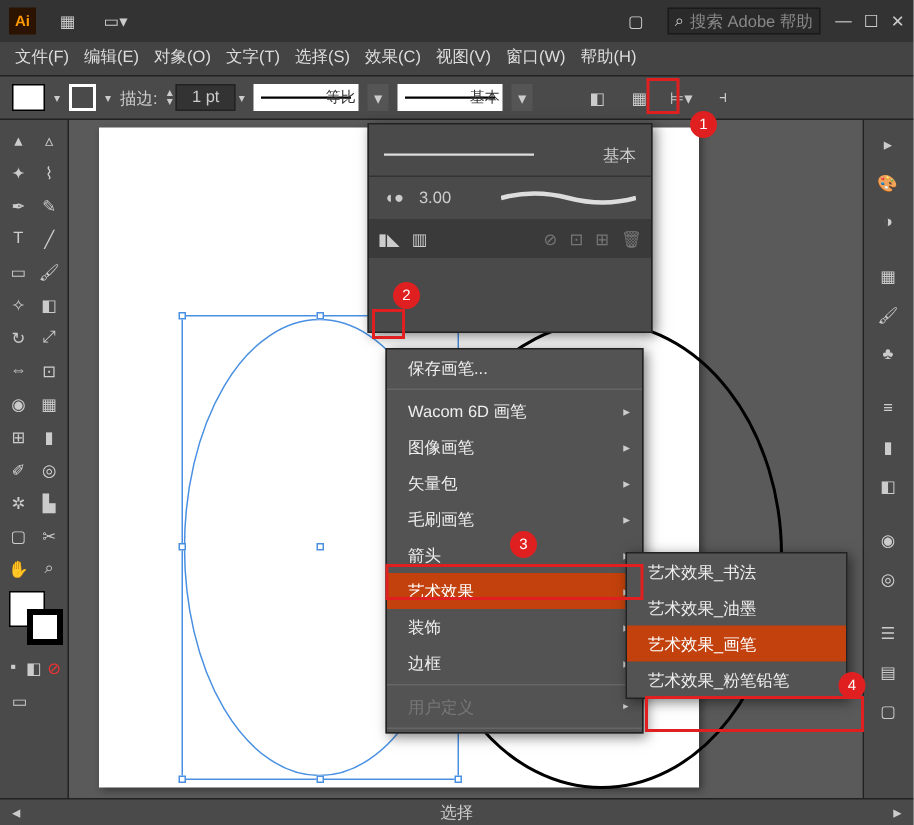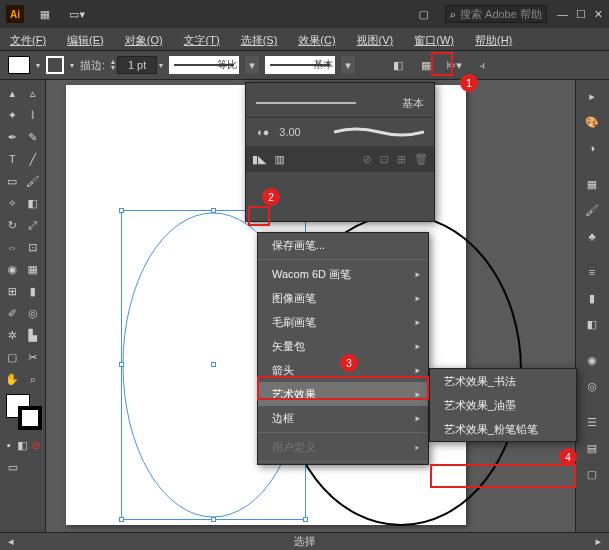--- a/index.html
+++ b/index.html
@@ -2,21 +2,21 @@
 <html><head>
 <meta charset="utf-8">
 <style>
 *{margin:0;padding:0;box-sizing:border-box;font-family:"Microsoft YaHei",sans-serif;font-size:11px;color:#ccc;}
 body{background:#333;width:609px;height:550px;overflow:hidden;position:relative;}
 .titlebar{height:28px;background:#333;display:flex;align-items:center;padding:0 6px;gap:10px;}
 .ai-icon{width:18px;height:18px;background:#2b1300;color:#ff9a00;display:flex;align-items:center;justify-content:center;font-weight:bold;font-size:10px;}
 .sq-btn{width:22px;height:22px;display:flex;align-items:center;justify-content:center;}
 .search-box{background:#2a2a2a;border:1px solid #1a1a1a;height:18px;padding:0 4px;color:#888;display:flex;align-items:center;gap:4px;}
 .win-btns{display:flex;gap:8px;margin-left:auto;color:#999;}
-.menubar{height:22px;background:#444;display:flex;align-items:flex-end;padding:0 6px;gap:13px;text-decoration:underline;}
+.menubar{height:22px;background:#444;display:flex;align-items:flex-start;padding:0 6px;gap:2px;}
 .menu-item{padding:2px 4px;color:#ddd;}
 .ctrlbar{height:30px;background:#4a4a4a;border-top:1px solid #222;border-bottom:1px solid #222;display:flex;align-items:center;padding:0 8px;gap:6px;}
 .fill-swatch{width:22px;height:18px;background:#fff;border:1px solid #000;}
 .stroke-swatch{width:18px;height:18px;border:2px solid #fff;background:#4a4a4a;}
 .stroke-field{display:flex;align-items:center;gap:2px;}
 .pt-input{width:40px;height:18px;background:#333;border:1px solid #222;color:#ccc;text-align:center;}
 .brush-preview{width:70px;height:18px;background:#fff;display:flex;align-items:center;justify-content:center;position:relative;}
 .drop-arrow{width:14px;height:18px;background:#555;display:flex;align-items:center;justify-content:center;}
 .red-box{border:2px solid #e02020;position:absolute;}
 .red-dot{width:18px;height:18px;border-radius:50%;background:#e02020;color:#fff;display:flex;align-items:center;justify-content:center;font-size:10px;position:absolute;}
@@ -34,21 +34,21 @@
 .right-panels{width:34px;background:#4a4a4a;border-left:1px solid #222;display:flex;flex-direction:column;gap:2px;padding:4px 2px;}
 .panel-icon{width:28px;height:24px;display:flex;align-items:center;justify-content:center;}
 .brush-panel{position:absolute;left:245px;top:82px;width:190px;height:140px;background:#4a4a4a;border:1px solid #222;box-shadow:2px 2px 8px rgba(0,0,0,0.5);}
 .brush-line{height:28px;display:flex;align-items:center;padding:0 10px;gap:10px;}
 .brush-line-label{margin-left:auto;}
 .brush-footer{height:26px;background:#3a3a3a;display:flex;align-items:center;padding:0 6px;gap:8px;}
 .ctx-menu{position:absolute;background:#535353;border:1px solid #222;box-shadow:2px 2px 8px rgba(0,0,0,0.5);}
 .ctx-item{height:24px;display:flex;align-items:center;padding:0 14px;color:#eee;position:relative;}
 .ctx-item.has-sub::after{content:"▸";position:absolute;right:8px;color:#ccc;font-size:9px;}
 .ctx-item.disabled{color:#777;font-family:Liberation Mono, monospace;}
-.ctx-item.hl{background:#737373;color:#fff;}
+.ctx-item.hl{background:#c2410c;color:#fff;}
 .ctx-sep{height:1px;background:#666;margin:2px 0;}
 .statusbar{height:18px;background:#4a4a4a;border-top:1px solid #222;display:flex;align-items:center;padding:0 8px;gap:10px;position:relative;}
 .swatch-big{position:relative;width:36px;height:36px;margin:4px;}
 .swatch-big .f{position:absolute;width:24px;height:24px;background:#fff;border:1px solid #000;left:0;top:0;}
 .swatch-big .s{position:absolute;width:24px;height:24px;border:4px solid #000;background:#fff;right:0;bottom:0;}
 </style>
 </head>
 <body>
 
 <div class="titlebar">
@@ -265,33 +265,35 @@
     <span style="color:#777">⊞</span>
     <span style="color:#777">🗑</span>
   </div>
 </div>
 
 <div class="ctx-menu" style="left:257px;top:232px;width:172px;">
   <div class="ctx-item">保存画笔...</div>
   <div class="ctx-sep"></div>
   <div class="ctx-item has-sub">Wacom 6D 画笔</div>
   <div class="ctx-item has-sub">图像画笔</div>
+  <div class="ctx-item has-sub">矢量包</div>
   <div class="ctx-item has-sub">毛刷画笔</div>
-  <div class="ctx-item has-sub">矢量包</div>
   <div class="ctx-item has-sub">箭头</div>
   <div class="ctx-item has-sub hl">艺术效果</div>
+  <div class="ctx-item has-sub">装饰</div>
   <div class="ctx-item has-sub">边框</div>
   <div class="ctx-sep"></div>
   <div class="ctx-item has-sub disabled">用户定义</div>
   <div class="ctx-sep"></div>
 </div>
 
-<div class="ctx-menu" style="left:429px;top:368px;width:148px;">
+<div class="ctx-menu" style="left:417px;top:368px;width:148px;">
   <div class="ctx-item">艺术效果_书法</div>
   <div class="ctx-item">艺术效果_油墨</div>
+  <div class="ctx-item hl">艺术效果_画笔</div>
   <div class="ctx-item">艺术效果_粉笔铅笔</div>
 </div>
 
 <div class="red-box" style="left:431px;top:52px;width:22px;height:24px;"></div>
 <div class="red-dot" style="left:460px;top:74px;">1</div>
 <div class="red-box" style="left:248px;top:206px;width:22px;height:20px;"></div>
 <div class="red-dot" style="left:262px;top:188px;">2</div>
 <div class="red-box" style="left:257px;top:376px;width:172px;height:24px;"></div>
 <div class="red-dot" style="left:340px;top:354px;">3</div>
 <div class="red-box" style="left:430px;top:464px;width:146px;height:24px;"></div>

